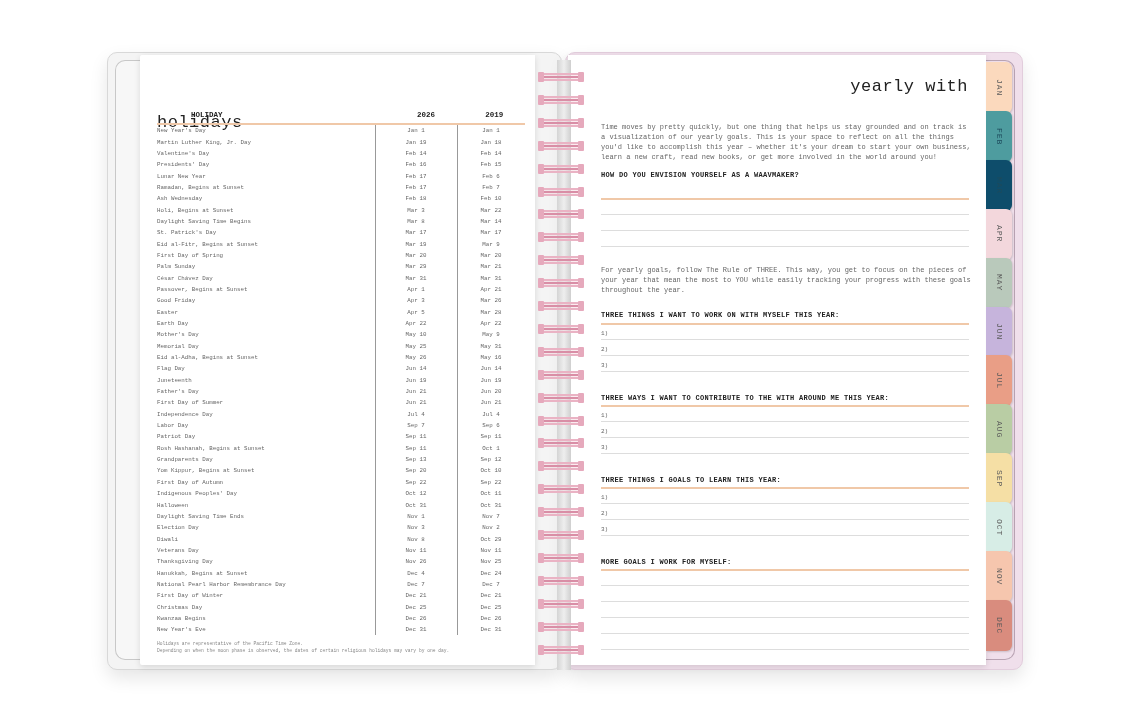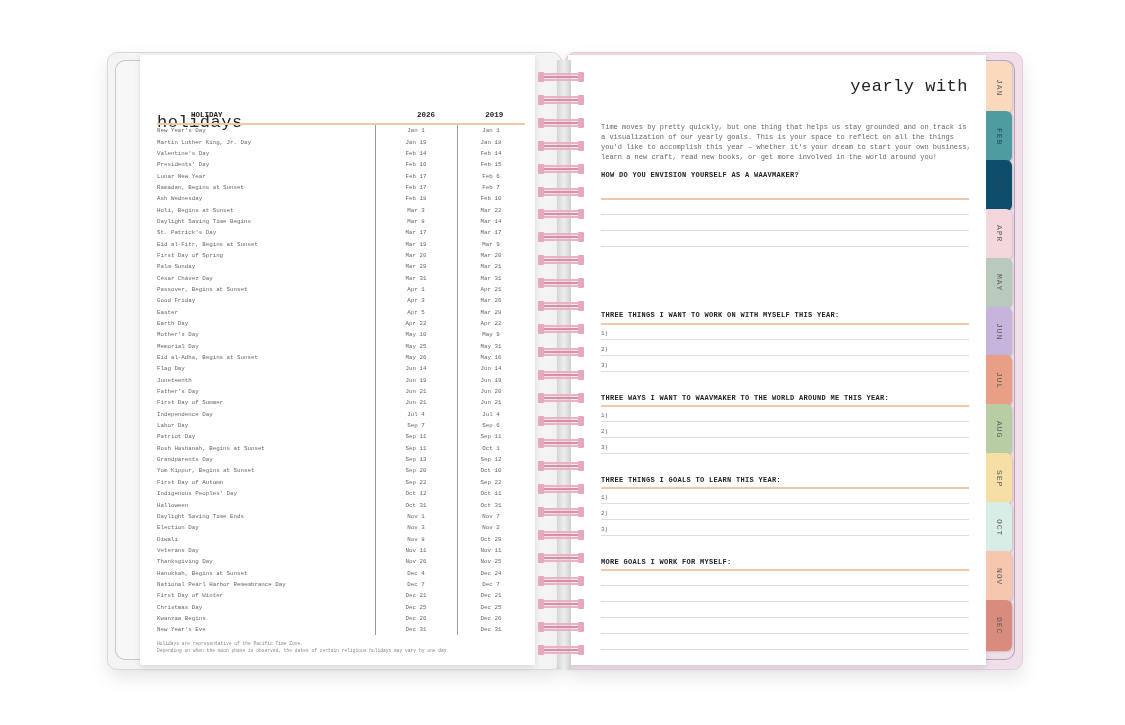--- a/index.html
+++ b/index.html
@@ -349,31 +349,32 @@
 
 <div class="page page-right">
   <div class="page-title">yearly with</div>
   <div class="rp-intro" style="top:67px">Time moves by pretty quickly, but one thing that helps us stay grounded and on track is a visualization of our yearly goals. This is your space to reflect on all the things you'd like to accomplish this year – whether it's your dream to start your own business, learn a new craft, read new books, or get more involved in the world around you!</div>
   <div class="rp-q" style="top:116px">HOW DO YOU ENVISION YOURSELF AS A WAAVMAKER?</div>
   <div class="rule accent" style="top:143px"></div>
   <div class="rule" style="top:159px"></div>
   <div class="rule" style="top:175px"></div>
   <div class="rule" style="top:191px"></div>
 
+  <div class="rp-intro" style="top:210px">For yearly goals, follow The Rule of THREE. This way, you get to focus on the pieces of your year that mean the most to YOU while easily tracking your progress with these goals throughout the year.</div>
 
   <div class="rp-q" style="top:256px">THREE THINGS I WANT TO WORK ON WITH MYSELF THIS YEAR:</div>
   <div class="rule accent" style="top:268px"></div>
   <div class="num" style="top:275px">1)</div>
   <div class="rule" style="top:284px"></div>
   <div class="num" style="top:291px">2)</div>
   <div class="rule" style="top:300px"></div>
   <div class="num" style="top:307px">3)</div>
   <div class="rule" style="top:316px"></div>
 
-  <div class="rp-q" style="top:339px">THREE WAYS I WANT TO WAAVMAKER TO THE WORLD AROUND ME THIS YEAR:</div>
+  <div class="rp-q" style="top:339px">THREE WAYS I WANT TO CONTRIBUTE TO THE WITH AROUND ME THIS YEAR:</div>
   <div class="rule accent" style="top:350px"></div>
   <div class="num" style="top:357px">1)</div>
   <div class="rule" style="top:366px"></div>
   <div class="num" style="top:373px">2)</div>
   <div class="rule" style="top:382px"></div>
   <div class="num" style="top:389px">3)</div>
   <div class="rule" style="top:398px"></div>
 
   <div class="rp-q" style="top:421px">THREE THINGS I GOALS TO LEARN THIS YEAR:</div>
   <div class="rule accent" style="top:432px"></div>

